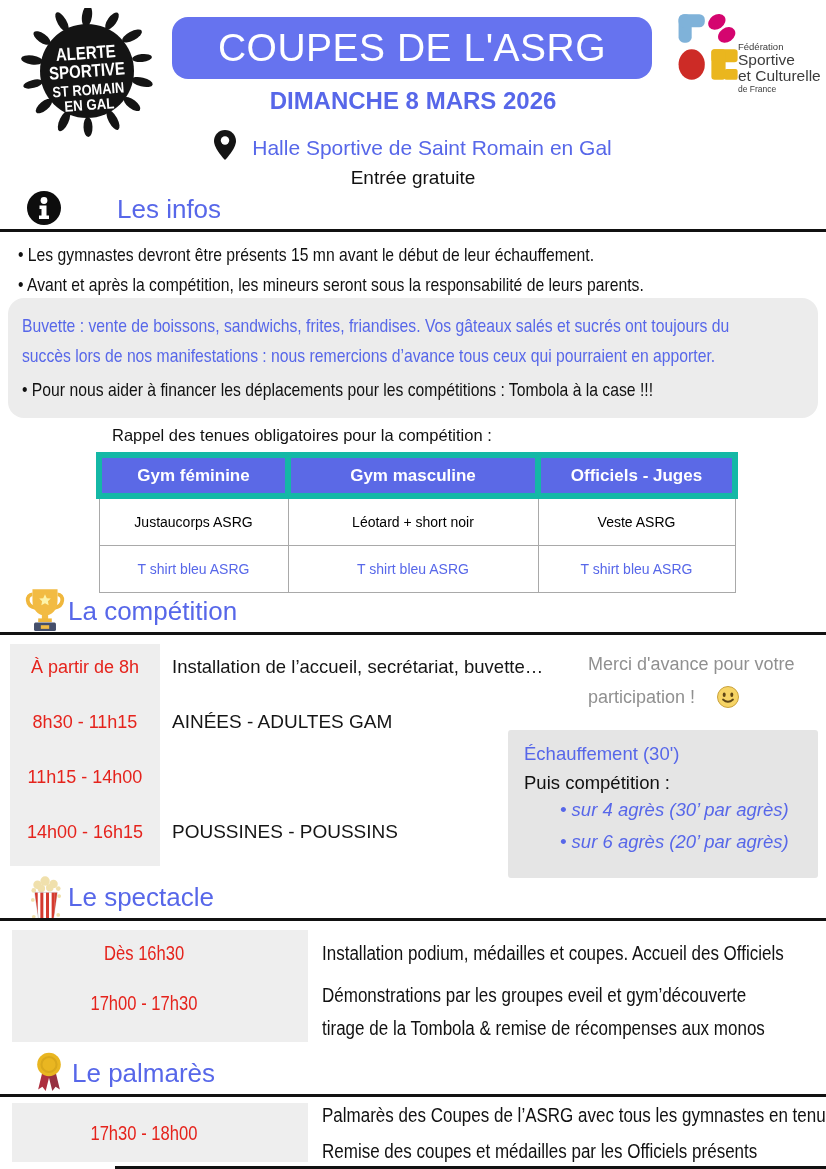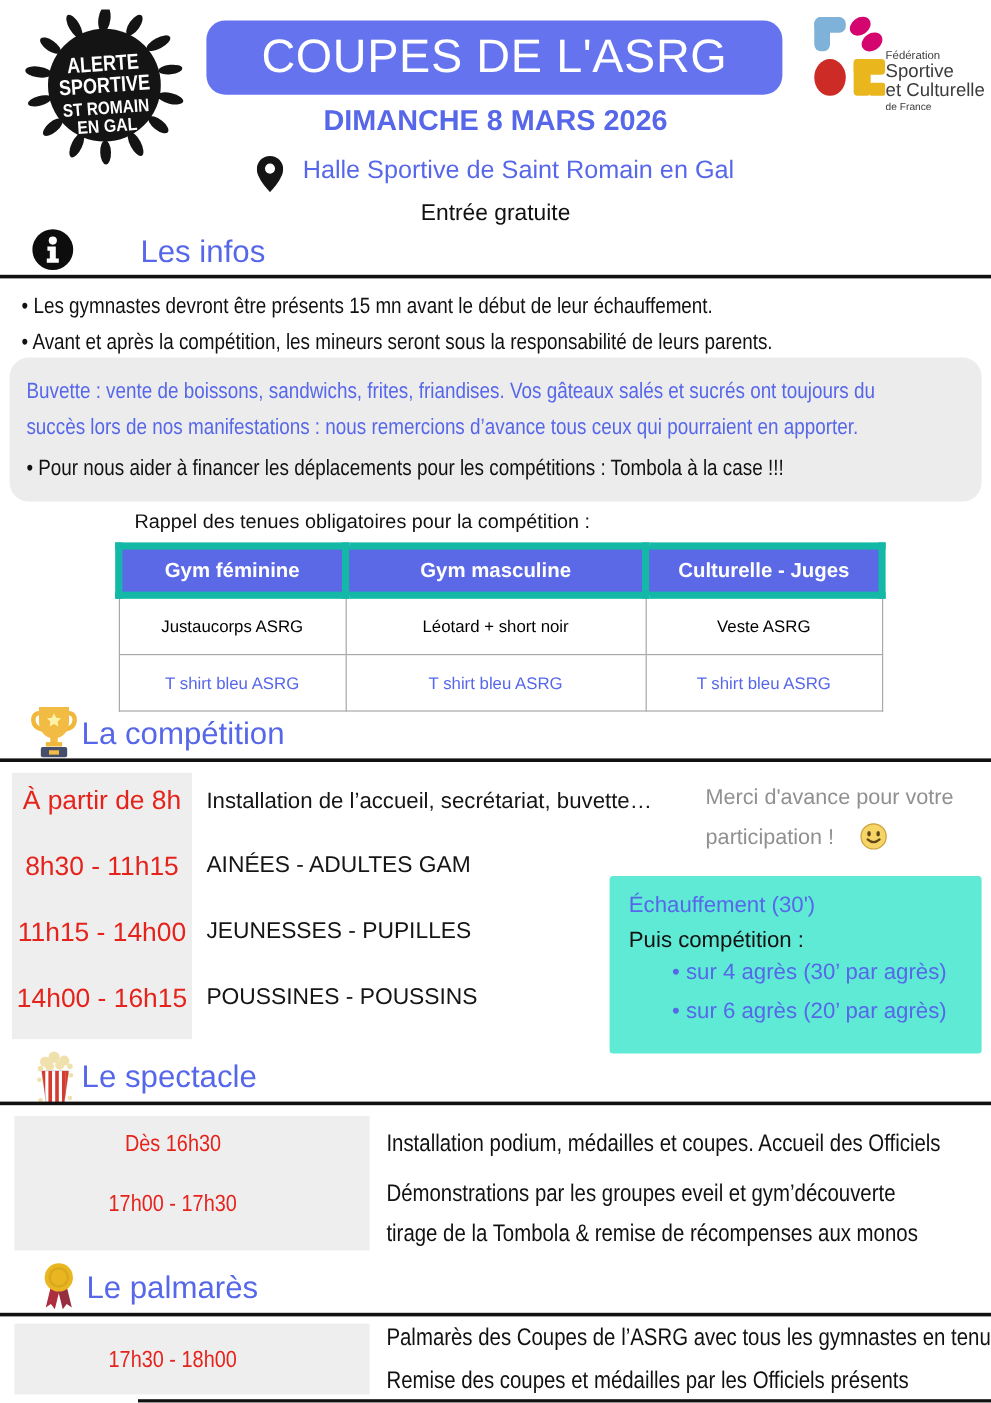--- a/index.html
+++ b/index.html
@@ -6,21 +6,21 @@
   body{font-family:"Liberation Sans",sans-serif;background:#fff;}
   .page{position:relative;width:826px;height:1169px;background:#fff;overflow:hidden;}
   .cond{display:inline-block;transform:scaleX(.85);transform-origin:0 50%;white-space:nowrap;}
   .condc{display:inline-block;transform:scaleX(.85);transform-origin:50% 50%;white-space:nowrap;}
   .blue{color:#5767e9;}
   .hr{position:absolute;left:0;width:826px;height:3px;background:#111;}
   
   .banner{position:absolute;left:172px;top:17px;width:480px;height:62px;background:#6673ef;border-radius:16px;
           display:flex;align-items:center;justify-content:center;color:#fff;font-size:39px;letter-spacing:.5px;}
   .date{position:absolute;left:0;top:87px;width:826px;text-align:center;color:#5767e9;font-weight:bold;font-size:24px;}
-  .loc{position:absolute;left:0;top:130px;width:826px;display:flex;align-items:flex-start;justify-content:center;gap:16px;}
+  .loc{position:absolute;left:0;top:130px;width:826px;display:flex;align-items:flex-end;justify-content:center;gap:16px;}
   .loc .txt{color:#5767e9;font-size:21px;}
   .entry{position:absolute;left:0;top:167px;width:826px;text-align:center;color:#111;font-size:19px;}
   .fscf{position:absolute;left:676px;top:12px;display:flex;gap:0;}
   .fscf .tx{padding-top:30px;color:#3b3b3b;line-height:1.05;}
   .fscf .t1{font-size:9.5px;}
   .fscf .t2{font-size:15.5px;}
   .fscf .t3{font-size:15.5px;}
   .fscf .t4{font-size:8.5px;}
   
   .sechead{position:absolute;color:#5767e9;font-size:26px;}
@@ -29,28 +29,28 @@
   .graybox{position:absolute;left:8px;top:298px;width:810px;height:120px;background:#ececec;border-radius:16px;padding:13px 14px;box-sizing:border-box;}
   .graybox .bl{line-height:30px;font-size:18.5px;}
   .rappel{position:absolute;left:112px;top:426px;font-size:16.5px;color:#111;}
   table.tenues{position:absolute;left:96px;top:452px;width:612px;border-collapse:collapse;table-layout:fixed;}
   table.tenues th{background:#5b69e6;color:#fff;font-size:17px;font-weight:bold;height:33px;border:6px solid #14b8a6;}
   table.tenues td{height:44px;text-align:center;font-size:14px;border:1px solid #a9a9a9;border-top:none;background:#fff;}
   table.tenues .c1{width:181px;} table.tenues .c2{width:242px;} table.tenues .c3{width:189px;}
   
   .sched-col{position:absolute;left:10px;top:644px;width:150px;height:222px;background:#eee;}
   .srow-time{position:absolute;left:10px;width:150px;height:30px;display:flex;align-items:center;justify-content:center;
-             color:#e5231c;font-size:22px;white-space:nowrap;}
+             color:#e5231c;font-size:18px;white-space:nowrap;}
   .srow-desc{position:absolute;left:172px;height:30px;display:flex;align-items:center;color:#151515;font-size:19px;white-space:nowrap;}
   .thanks{position:absolute;left:588px;top:648px;color:#909090;font-size:18px;line-height:33px;}
-  .warmup{position:absolute;left:508px;top:730px;width:310px;height:148px;background:#5eead4;border-radius:3px;
+  .warmup{position:absolute;left:508px;top:730px;width:310px;height:148px;background:#e5e5e5;border-radius:3px;
           padding:13px 0 0 16px;box-sizing:border-box;font-size:18.5px;}
   .warmup .wt{color:#5767e9;}
   .warmup .ws{color:#111;margin-top:7px;}
-  .warmup .wb{color:#5767e9;margin-left:36px;line-height:32px;}
+  .warmup .wb{color:#5767e9;margin-left:36px;line-height:32px;font-style:italic;}
   
   .wide-col{position:absolute;left:12px;width:296px;background:#eee;}
   .wtime{position:absolute;left:12px;width:264px;height:30px;display:flex;align-items:center;justify-content:center;
          color:#e5231c;font-size:19.5px;}
   .wline{position:absolute;left:322px;height:30px;display:flex;align-items:center;color:#111;font-size:20px;white-space:nowrap;}
   .botline{position:absolute;left:115px;top:1166px;width:711px;height:3px;background:#111;}
   .icon-abs{position:absolute;}
 </style>
 </head>
 <body>
@@ -143,21 +143,21 @@
     <div class="bl" style="color:#111;margin-top:4px;"><span class="cond">• Pour nous aider à financer les déplacements pour les compétitions : Tombola à la case !!!</span></div>
   </div>
 
   <div class="rappel">Rappel des tenues obligatoires pour la compétition :</div>
 
   <table class="tenues">
     <tbody>
         <tr>
       <th class="c1">Gym féminine</th>
       <th class="c2">Gym masculine</th>
-      <th class="c3">Culturelle - Juges</th>
+      <th class="c3">Officiels - Juges</th>
     </tr>
     <tr>
       <td>Justaucorps ASRG</td>
       <td>Léotard  + short noir</td>
       <td>Veste ASRG</td>
     </tr>
     <tr>
       <td class="blue">T shirt bleu ASRG</td>
       <td class="blue">T shirt bleu ASRG</td>
       <td class="blue">T shirt bleu ASRG</td>
@@ -180,21 +180,20 @@
 
   <div class="sched-col"></div>
 
   <div class="srow-time" style="top:652px;">À partir de 8h</div>
   <div class="srow-time" style="top:707px;">8h30 - 11h15</div>
   <div class="srow-time" style="top:762px;">11h15 - 14h00</div>
   <div class="srow-time" style="top:817px;">14h00 - 16h15</div>
 
   <div class="srow-desc" style="top:652px;font-size:18.5px;">Installation de l’accueil, secrétariat, buvette…</div>
   <div class="srow-desc" style="top:707px;">AINÉES - ADULTES GAM</div>
-  <div class="srow-desc" style="top:762px;">JEUNESSES - PUPILLES</div>
   <div class="srow-desc" style="top:817px;">POUSSINES - POUSSINS</div>
 
   <div class="thanks">
     <div>Merci d'avance pour votre</div>
     <div>
       <span>participation !</span>
       <svg width="24" height="24" viewBox="0 0 24 24" style="vertical-align:-6px;margin-left:16px;">
         <circle cx="12" cy="12" r="10.5" fill="#f6d465" stroke="#caa23c" stroke-width="1"></circle>
         <ellipse cx="8.2" cy="9.8" rx="1.5" ry="2.2" fill="#5f4616"></ellipse>
         <ellipse cx="15.8" cy="9.8" rx="1.5" ry="2.2" fill="#5f4616"></ellipse>

